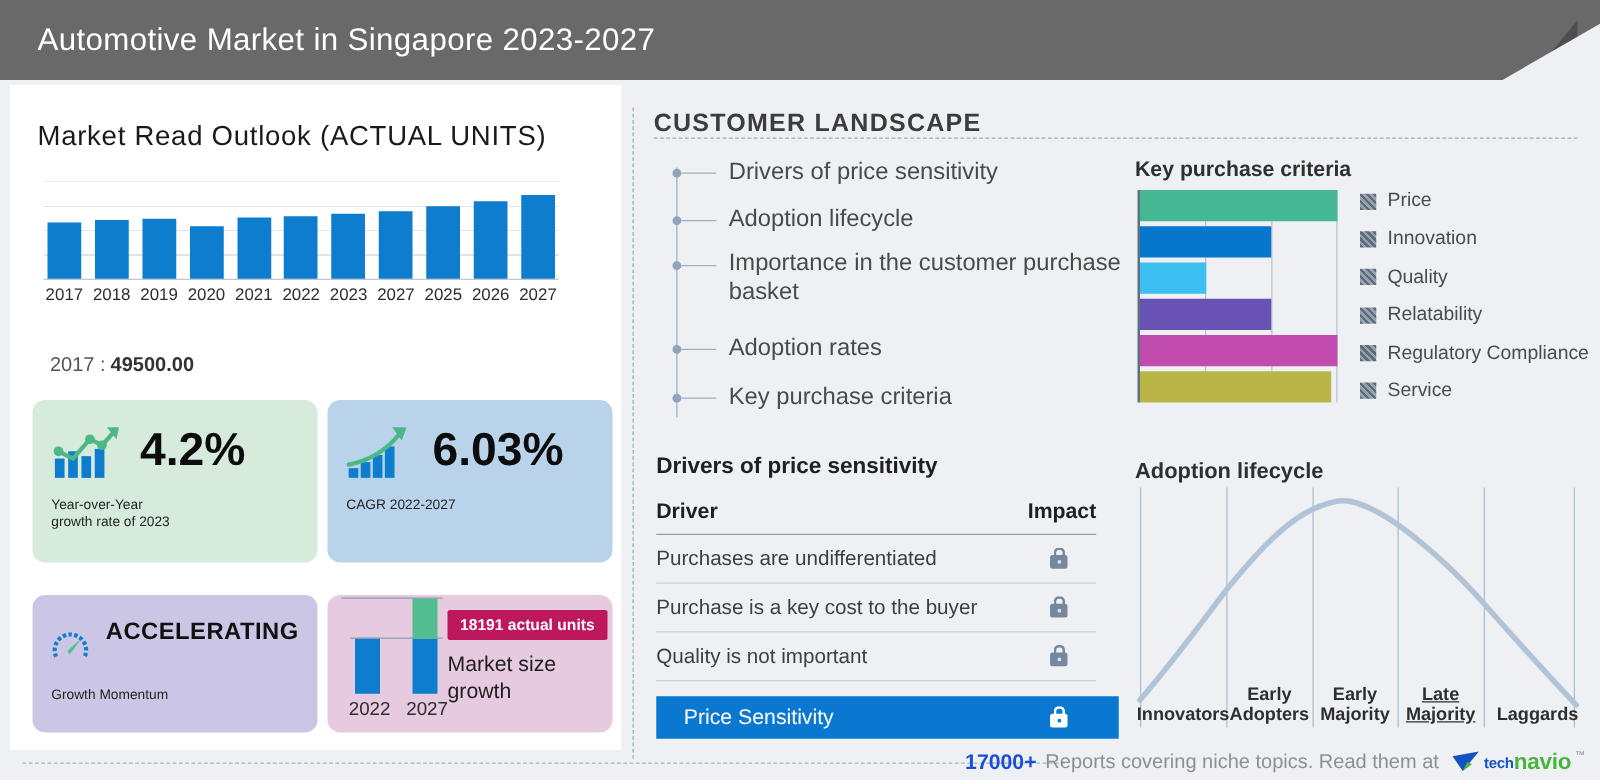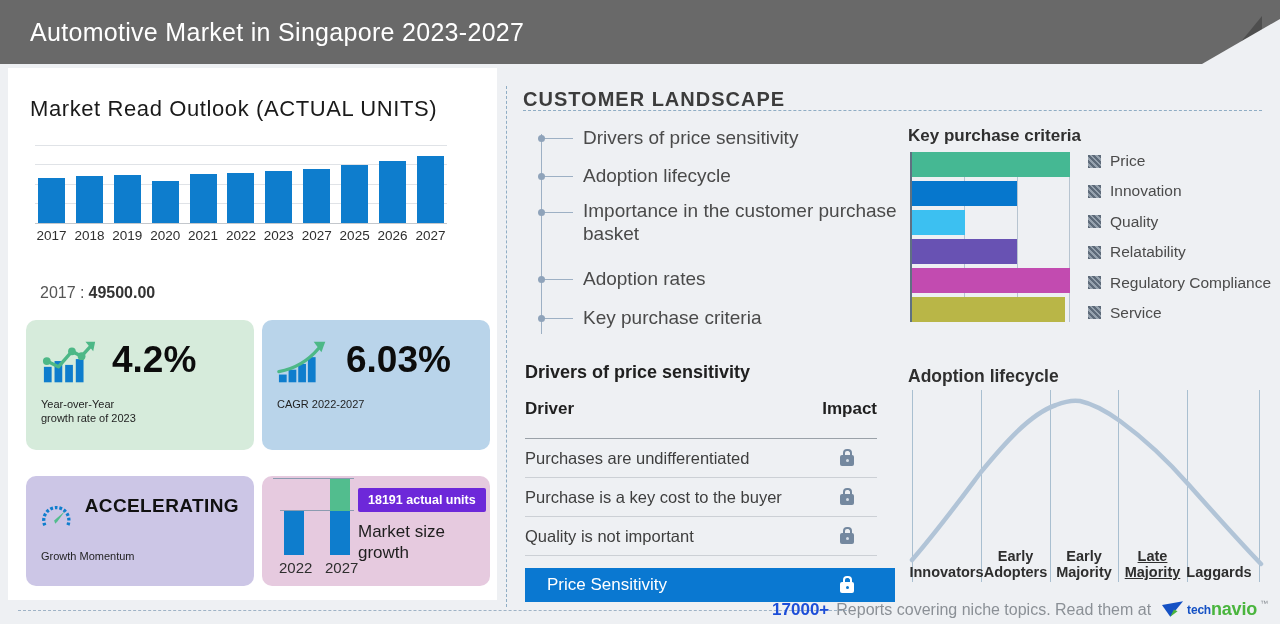--- a/index.html
+++ b/index.html
@@ -39,21 +39,21 @@
   .mg { position:relative; width:86px; height:90px; flex:none; }
   .mg-bar { position:absolute; width:20px; background:#0e7dcd; }
   .mg-b22 { left:12px; bottom:21px; height:44px; }
   .mg-b27 { left:58px; bottom:21px; height:44px; }
   .mg-green { position:absolute; left:58px; bottom:65px; width:20px; height:32px; background:#52bd8e; }
   .mg-line1 { position:absolute; left:8px; bottom:65px; width:74px; height:1px; background:#8b9bb0; }
   .mg-line2 { position:absolute; left:1px; bottom:97px; width:81px; height:1px; background:#8b9bb0; }
   .mg-lab { position:absolute; bottom:0; font-size:15px; color:#2e2e2e; }
   .mg-l22 { left:7px; } .mg-l27 { left:53px; }
   .grow-right { flex:1; padding-top:2px; }
-  .badge { display:inline-block; background:#6d28d9; color:#fff; font-size:12.5px; font-weight:700; padding:5px 10px; border-radius:2px; white-space:nowrap; }
+  .badge { display:inline-block; background:#be185d; color:#fff; font-size:12.5px; font-weight:700; padding:5px 10px; border-radius:2px; white-space:nowrap; }
   .grow-text { margin-top:9px; font-size:17px; color:#1e1e1e; line-height:1.25; }
 
   
   .vdash { position:absolute; left:506px; top:86px; height:521px; border-left:1px dashed #8fadc4; }
   .hdash { position:absolute; left:523px; top:110px; width:739px; border-top:1px dashed #8fadc4; }
   .fdash { position:absolute; left:18px; top:610px; width:834px; border-top:1px dashed #9fb3c6; }
 
   
   .cl-title { position:absolute; left:523px; top:88px; font-size:20px; font-weight:700; color:#3c3c3c; letter-spacing:1px; }
   .cl-list { position:absolute; left:541px; top:120px; width:356px; }
@@ -62,21 +62,21 @@
   .cl-item::before { content:''; position:absolute; left:3px; top:50%; width:29px; height:1px; background:#9db0c4; }
   .cl-item::after { content:''; position:absolute; left:-3px; top:50%; margin-top:-3.5px; width:7px; height:7px; border-radius:50%; background:#8fa3ba; }
   .cl-item:nth-child(2) { height:36px; } .cl-item:nth-child(3) { height:40px; }
   .cl-item:nth-child(4) { height:64px; align-items:flex-start; padding-top:3px; }
   .cl-item:nth-child(4)::before, .cl-item:nth-child(4)::after { top:16px; }
   .cl-item:nth-child(5) { height:38px; } .cl-item:nth-child(6) { height:40px; }
 
   
   .dt { position:absolute; left:525px; top:362px; width:370px; }
   .dt-title { font-size:18px; font-weight:700; color:#202020; }
-  .dt-head { display:flex; justify-content:space-between; align-items:flex-start; margin-top:16px; padding-bottom:19px; border-bottom:1px solid #9aa1a8; width:352px; font-size:17px; font-weight:700; color:#1f1f1f; }
+  .dt-head { display:flex; justify-content:space-between; align-items:flex-start; margin-top:16px; padding-bottom:8px; border-bottom:1px solid #9aa1a8; width:352px; font-size:17px; font-weight:700; color:#1f1f1f; }
   .dt-row { display:flex; justify-content:space-between; align-items:center; height:39px; border-bottom:1px solid #ccd0d5; width:352px; font-size:16.5px; color:#3e3e3e; }
   .dt-impact { width:60px; display:flex; justify-content:center; }
   .dt-hl { margin-top:12px; width:370px; height:34px; background:#0a78d1; display:flex; justify-content:space-between; align-items:center; padding-left:22px; padding-right:18px; color:#fff; font-size:17px; }
   .lock { position:relative; width:14px; height:11px; background:#74889f; border-radius:2px; margin-top:5px; }
   .lock::before { content:''; position:absolute; left:2.5px; top:-6px; width:5px; height:6px; border:2px solid #74889f; border-bottom:none; border-radius:4px 4px 0 0; }
   .lock::after { content:''; position:absolute; left:5.5px; top:3.5px; width:3px; height:3px; border-radius:50%; background:#d9e0e8; }
   .lock.white { background:#fff; } .lock.white::before { border-color:#fff; } .lock.white::after { background:#0a78d1; }
 
   
   .kpc-title { position:absolute; left:908px; top:126px; font-size:17px; font-weight:700; color:#2f2f2f; }
@@ -315,21 +315,21 @@
   <div class="alc-grid" style="left:279px"></div>
   <div class="alc-grid" style="left:351px"></div>
   <svg width="372" height="182" viewBox="0 0 372 182">
     <path d="M4,170 C30,140 52,110 73,82 C96,54 122,24 148,15 C158,11 166,10 172,11 C186,14 198,21 212,31 C238,50 260,71 281,95 C305,122 330,150 353,174" fill="none" stroke="#b1c4d7" stroke-width="4.5" stroke-linecap="round"></path>
   </svg>
   <div id="alc-labels">
       <div class="alc-lab" style="left: 4px; width: 69px;">Innovators</div>
       <div class="alc-lab" style="left: 73px; width: 69px;">Early Adopters</div>
       <div class="alc-lab" style="left: 142px; width: 68px;">Early Majority</div>
       <div class="alc-lab" style="left: 210px; width: 69px; text-decoration: underline;">Late Majority</div>
-      <div class="alc-lab" style="left: 275px; width: 72px;">Laggards</div>
+      <div class="alc-lab" style="left: 286px; width: 72px;">Laggards</div>
     </div>
 </div>
 
 <div class="fdash"></div>
 <div class="footer">
   <span class="f-count">17000+</span>
   <span class="f-text">Reports covering niche topics. Read them at</span>
   <span class="logo">
     <svg width="22" height="17" viewBox="0 0 24 18">
       <polygon points="0,4 23,0 9,17" fill="#1551c4"></polygon>

